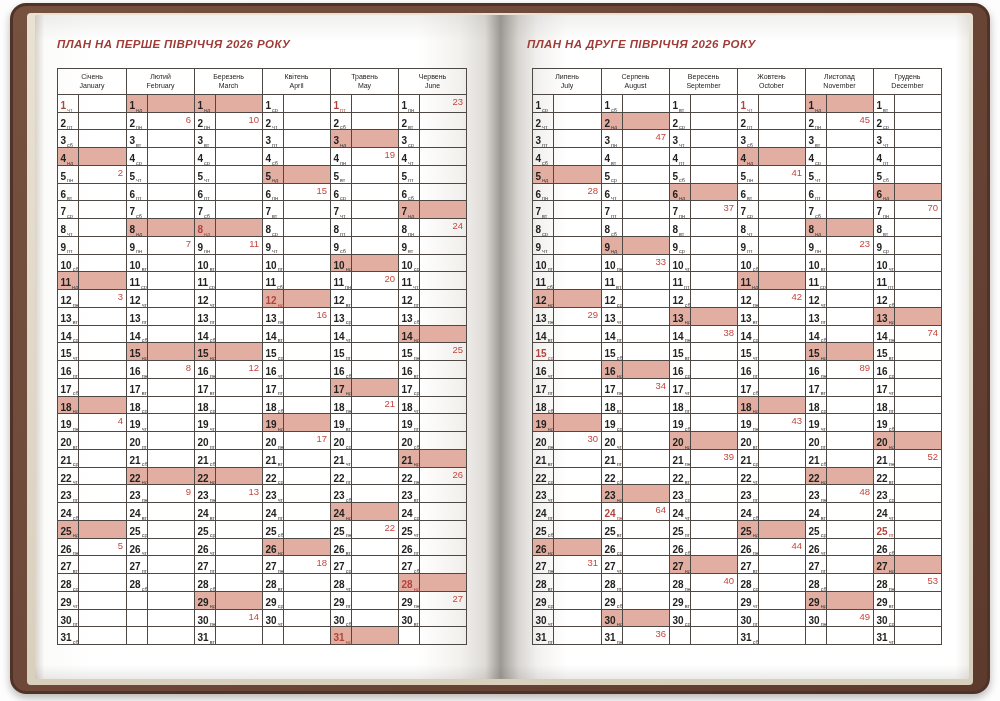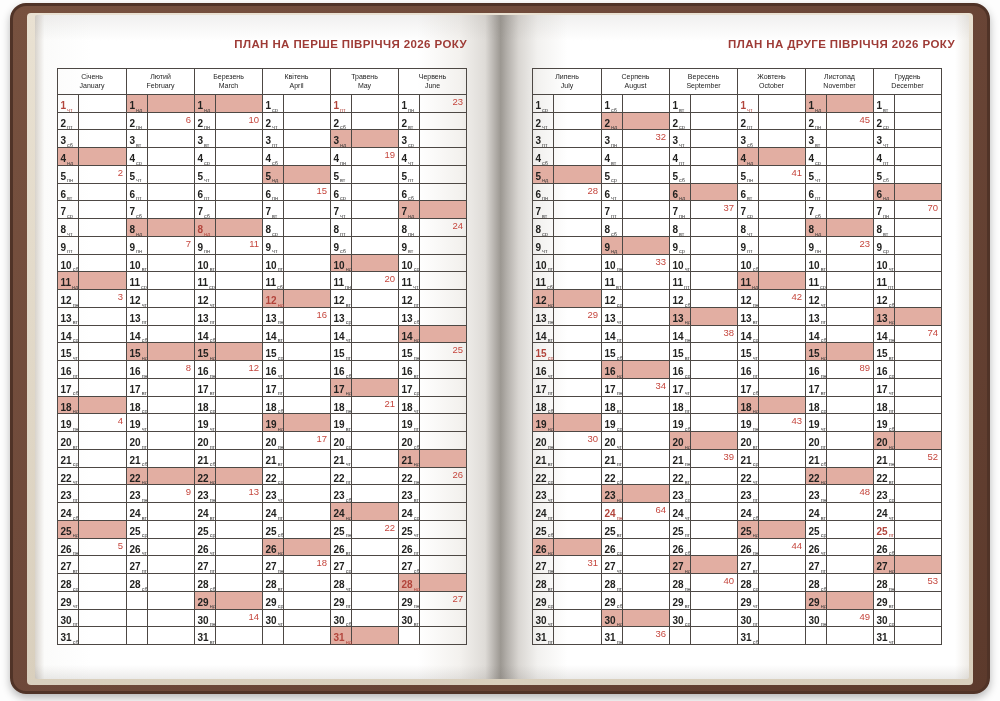--- a/index.html
+++ b/index.html
@@ -18,24 +18,24 @@
              linear-gradient(180deg, rgba(110,105,100,.10) 0, rgba(110,105,100,0) 26px),
              linear-gradient(180deg, rgba(0,0,0,0) calc(100% - 14px), rgba(90,85,80,.12) 100%),
              linear-gradient(90deg,
                #d8d3cc 0%, #fbfbfa 1%, #ffffff 6%, #ffffff 41%,
                #f3f1ee 45.5%, #dedbd7 48.2%, #b2aea9 49.3%, #9c9892 49.85%,
                #b2aea9 50.5%, #d9d6d2 51.8%, #f2f1ef 53.8%, #ffffff 57%,
                #ffffff 98.5%, #efece7 100%);
            border-radius:2px; }
 
   
-  .page-title { position:absolute; top:38px; width:410px; text-align:right;
-                font-size:11.5px; font-weight:bold; letter-spacing:.4px; color:#9e3b36; }
+  .page-title { position:absolute; top:38px; width:410px; text-align:left;
+                font-size:11.5px; font-weight:bold; letter-spacing:.4px; color:#9e3b36;font-style:italic; }
   .page-title.left  { left:57px; }
-  .page-title.right { left:545px; }
+  .page-title.right { left:527px; }
 
   
   .cal { position:absolute; top:68px; width:410px; height:577px;
          display:grid; grid-template-columns:repeat(6,1fr);
          border:1px solid #4d4844; }
   .cal.left  { left:57px; }
   .cal.right { left:532px; }
 
   .month-col { display:grid; grid-template-rows:25px repeat(31,1fr);
                border-left:1px solid #4d4844; min-width:0; }
@@ -773,21 +773,21 @@
       <div class="month-col">
         <div class="month-head"><span class="mh-uk">Серпень</span><br><span class="mh-en">August</span></div>
         <div class="day-cell">
           <div class="daybox"><span class="num">1</span><span class="wd">сб</span></div>
         </div>
         <div class="day-cell sun">
           <div class="daybox"><span class="num">2</span><span class="wd">нд</span></div>
         </div>
         <div class="day-cell">
           <div class="daybox"><span class="num">3</span><span class="wd">пн</span></div>
-          <span class="wk">32</span>
+          <span class="wk">47</span>
         </div>
         <div class="day-cell">
           <div class="daybox"><span class="num">4</span><span class="wd">вт</span></div>
         </div>
         <div class="day-cell">
           <div class="daybox"><span class="num">5</span><span class="wd">ср</span></div>
         </div>
         <div class="day-cell">
           <div class="daybox"><span class="num">6</span><span class="wd">чт</span></div>
         </div>

